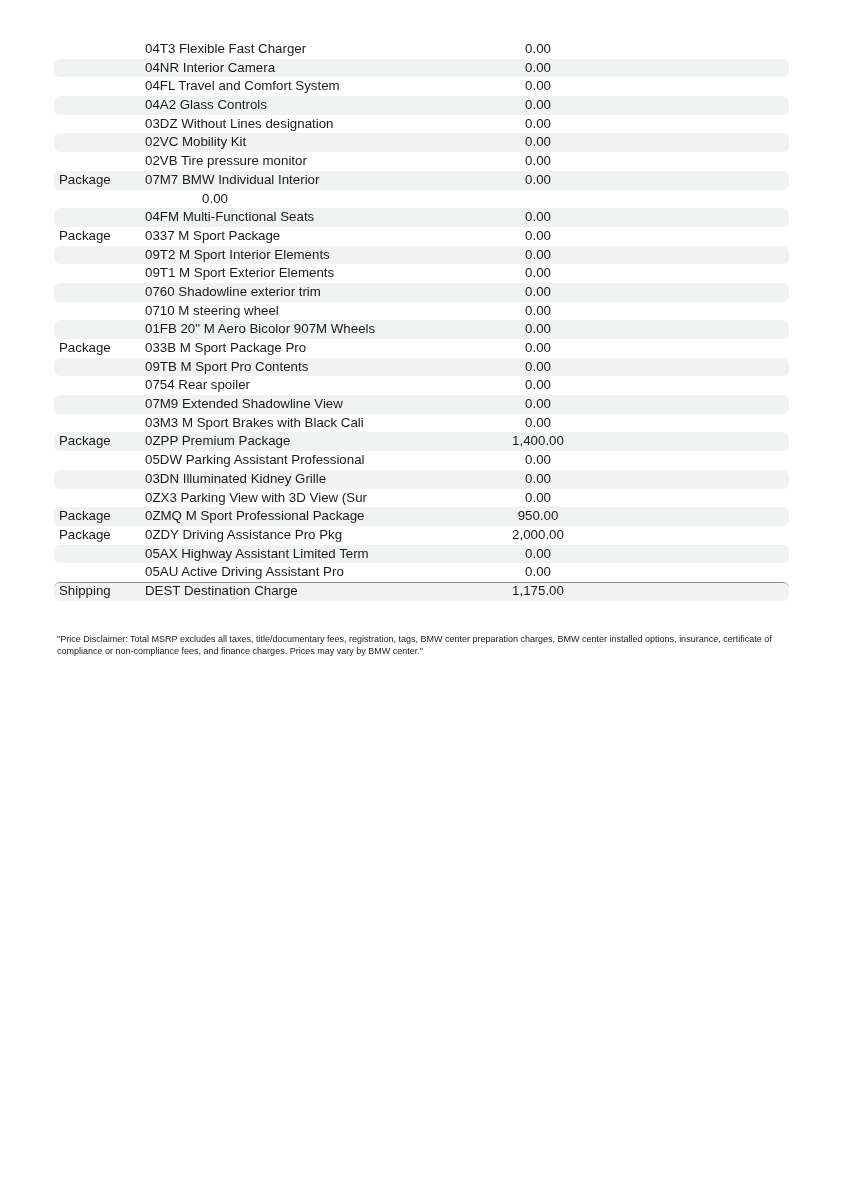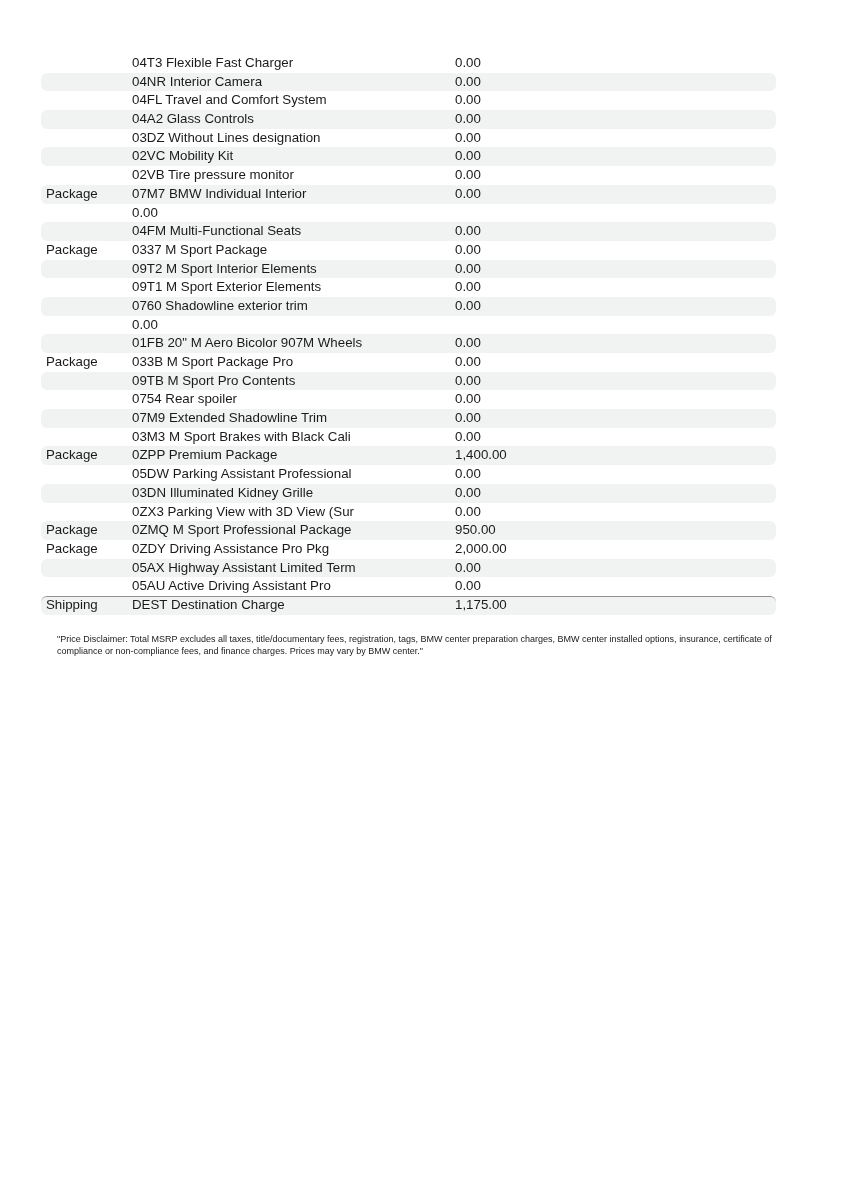--- a/index.html
+++ b/index.html
@@ -15,24 +15,23 @@
     position: relative;
     width: 848px;
     height: 1200px;
     background: var(--page-bg);
     font-family: "Liberation Sans", "DejaVu Sans", sans-serif;
     color: var(--text);
     overflow: hidden;
   }
   .options-table {
     position: absolute;
-    left: 41px;
+    left: 54px;
     top: 40px;
     width: 735px;
-    margin-top: 14px;
   }
   .row {
     display: flex;
     align-items: center;
     height: 18.7px;
     font-size: 13.3px;
     line-height: 18.7px;
     white-space: nowrap;
   }
   .row.shaded { background: var(--row-alt); border-radius: 6px; }
@@ -47,21 +46,21 @@
     flex: 0 0 91px;
     overflow: hidden;
   }
   .cell-item {
     flex: 1 1 auto;
     overflow: hidden;
   }
   .cell-price {
     flex: 0 0 140px;
     width: 140px;
-    text-align: left;
+    text-align: center;
   }
   .cell-spacer {
     flex: 0 0 181px;
     width: 181px;
   }
   .disclaimer {
     position: absolute;
     left: 57px;
     top: 634px;
     width: 728px;
@@ -155,20 +154,21 @@
           <div class="cell-spacer"></div>
         </div>
         <div class="row shaded">
           <div class="cell-label"></div>
           <div class="cell-item">0760 Shadowline exterior trim</div>
           <div class="cell-price">0.00</div>
           <div class="cell-spacer"></div>
         </div>
         <div class="row">
           <div class="cell-label"></div>
+          <div class="cell-item">0710 M steering wheel</div>
           <div class="cell-price">0.00</div>
           <div class="cell-spacer"></div>
         </div>
         <div class="row shaded">
           <div class="cell-label"></div>
           <div class="cell-item">01FB 20" M Aero Bicolor 907M Wheels</div>
           <div class="cell-price">0.00</div>
           <div class="cell-spacer"></div>
         </div>
         <div class="row">
@@ -184,21 +184,21 @@
           <div class="cell-spacer"></div>
         </div>
         <div class="row">
           <div class="cell-label"></div>
           <div class="cell-item">0754 Rear spoiler</div>
           <div class="cell-price">0.00</div>
           <div class="cell-spacer"></div>
         </div>
         <div class="row shaded">
           <div class="cell-label"></div>
-          <div class="cell-item">07M9 Extended Shadowline Trim</div>
+          <div class="cell-item">07M9 Extended Shadowline View</div>
           <div class="cell-price">0.00</div>
           <div class="cell-spacer"></div>
         </div>
         <div class="row">
           <div class="cell-label"></div>
           <div class="cell-item">03M3 M Sport Brakes with Black Cali</div>
           <div class="cell-price">0.00</div>
           <div class="cell-spacer"></div>
         </div>
         <div class="row shaded">

